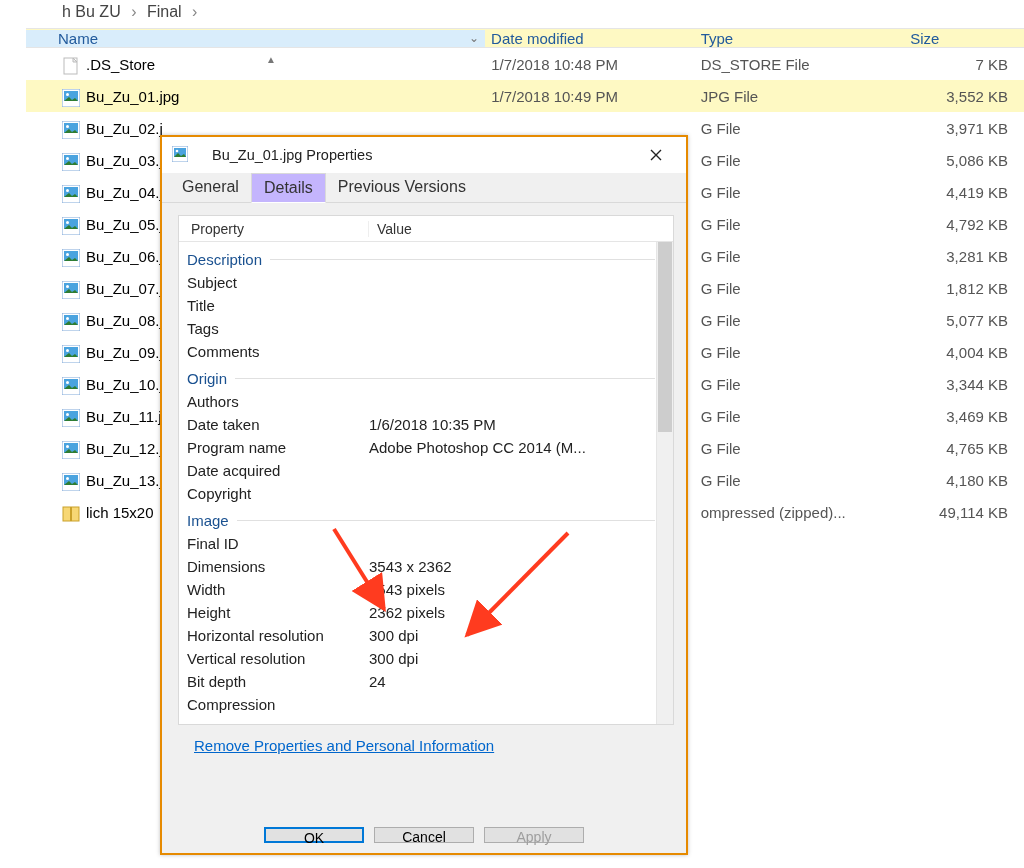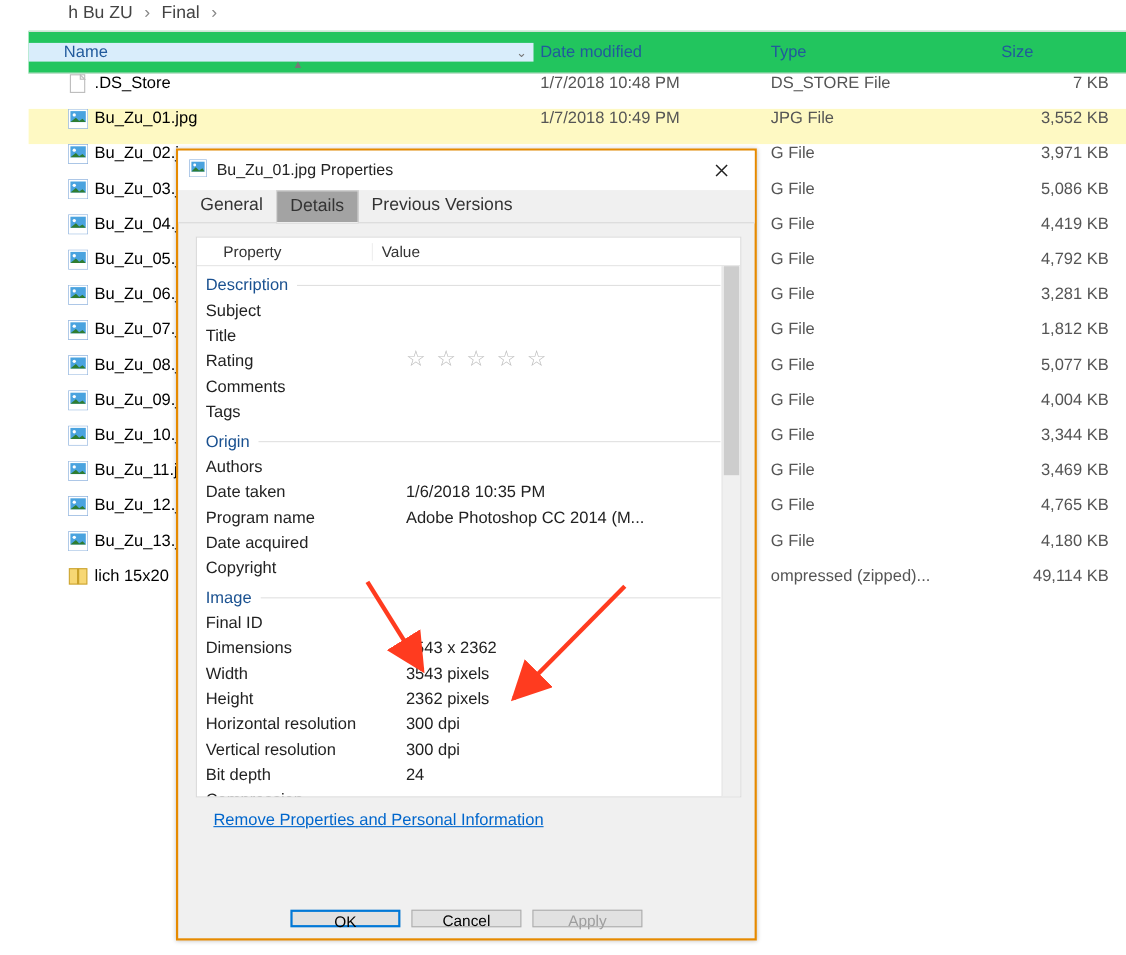--- a/index.html
+++ b/index.html
@@ -1,51 +1,51 @@
 <!DOCTYPE html>
 <html><head>
 <meta charset="utf-8">
 <style>
   * { box-sizing: border-box; }
   html, body { margin: 0; padding: 0; width: 1024px; height: 868px; font-family: "Segoe UI", Tahoma, sans-serif; font-size: 15px; color: #222; background: #fff; overflow: hidden; }
   .breadcrumb { height: 28px; padding: 3px 0 4px 16px; color: #444; font-size: 16px; margin-left: 44px; }
   .breadcrumb span { padding: 0 2px; }
   .breadcrumb .chev { color: #888; padding: 0 4px; }
   .file-table { position: relative; }
-  .table-header { display: flex; height: 39px; align-items: center; border-top: 1px solid #e5e5e5; border-bottom: 1px solid #e5e5e5; color: #215a9c; font-size: 15px; background: #22c55e; }
+  .table-header { display: flex; height: 20px; align-items: center; border-top: 1px solid #e5e5e5; border-bottom: 1px solid #e5e5e5; color: #215a9c; font-size: 15px; background: #fef9c3; }
   .col-name { width: 460px; padding-left: 32px; display:flex; align-items:center; justify-content:space-between; padding-right:6px;}
   .col-name.selected { background: #d9edfb; }
   .col-date { width: 210px; padding-left: 6px; }
   .col-type { width: 210px; padding-left: 6px; }
   .col-size { width: 120px; padding-left: 6px; text-align: right; padding-right: 16px;}
   .sort-caret { font-size: 10px; color: #777; margin: 0 auto; position: absolute; left: 240px; top: 26px;}
   .hdr-dropdown { color:#777; font-size:12px;}
   .rows {}
-  .row { display: flex; height: 32px; }
+  .row { display: flex; height: 32px; align-items: center; }
   .row .col-name { color: #000; padding-left: 36px; position: relative; display:block;}
   .row .col-date, .row .col-type { color: #555; }
   .row .col-size { color: #555; }
   .row.selected { background: #fef9c3; }
   .icon { position: absolute; left: 36px; width: 18px; height: 18px; }
   .row .col-name { padding-left: 60px; }
   .file-icon-svg { display:inline-block; vertical-align:middle; }
 
   
   .dialog { position: absolute; left: 160px; top: 135px; width: 528px; height: 720px; background: #f0f0f0; border: 2px solid #e68a00; box-shadow: 0 0 4px rgba(0,0,0,.25); }
   .dlg-title { display:flex; align-items:center; justify-content:space-between; height: 36px; padding: 0 10px; background:#fff; }
-  .dlg-title .left { display:flex; align-items:center; gap:9px;justify-content:space-between; }
+  .dlg-title .left { display:flex; align-items:center; gap:24px;justify-content:space-between; }
   .dlg-title .title-text { font-size: 14.5px; color:#222; }
   .dlg-close { width: 40px; height: 28px; display:flex; align-items:center; justify-content:center; cursor:pointer; }
   .tabs { display:flex; height:30px; border-bottom:1px solid #d9d9d9; padding-left:8px; background:#f0f0f0; }
   .tab { padding: 5px 12px 0 12px; font-size:16px; color:#333; cursor:pointer; }
-  .tab.active { background:#a3a3a3; border:1px solid #d9d9d9; border-bottom:1px solid #fff; margin-bottom:-1px; }
+  .tab.active { background:#c4b5fd; border:1px solid #d9d9d9; border-bottom:1px solid #fff; margin-bottom:-1px; }
   .dlg-body { padding: 12px 12px 0 16px; }
   .prop-grid { border:1px solid #d9d9d9; background:#fff; height:510px; position:relative; overflow:hidden; }
   .prop-header { display:flex; height:26px; border-bottom:1px solid #e5e5e5; font-size:14px; align-items:center; color:#333; }
-  .prop-header .ph-prop { width:160px; padding-left:24px; border-right:1px solid #eee; }
+  .prop-header .ph-prop { width:190px; padding-left:12px; border-right:1px solid #eee; }
   .prop-header .ph-val { flex:1; padding-left:8px; }
   .prop-scroll { position:absolute; right:0; top:26px; bottom:0; width:17px; background:#f0f0f0; border-left:1px solid #e5e5e5; }
   .scroll-thumb { position:absolute; left:1px; right:1px; top:0; height:190px; background:#cdcdcd; }
   .prop-content { padding: 2px 18px 4px 8px; height:calc(100% - 26px); overflow:hidden; font-size:15px; line-height:23px; }
   .section { color:#1a5190; font-size:15px; padding-top:4px; display:flex; align-items:center; }
   .section::after { content:""; flex:1; height:1px; background:#e0e0e0; margin-left:8px; }
   .kv { display:flex; }
   .kv .k { width:182px; color:#222; }
   .kv .v { flex:1; color:#222; }
   .stars { color:#bbb; letter-spacing:2px; font-size:20px; line-height:18px; }
@@ -280,29 +280,25 @@
           <div class="section">Description</div>
           <div class="kv">
             <div class="k">Subject</div>
             <div class="v"></div>
           </div>
           <div class="kv">
             <div class="k">Title</div>
             <div class="v"></div>
           </div>
           <div class="kv">
-            <div class="k">Rating</div>
-            <div class="v"><span class="stars">☆ ☆ ☆ ☆ ☆</span></div>
+            <div class="k">Tags</div>
+            <div class="v"></div>
           </div>
           <div class="kv">
             <div class="k">Comments</div>
-            <div class="v"></div>
-          </div>
-          <div class="kv">
-            <div class="k">Tags</div>
             <div class="v"></div>
           </div>
           <div class="section">Origin</div>
           <div class="kv">
             <div class="k">Authors</div>
             <div class="v"></div>
           </div>
           <div class="kv">
             <div class="k">Date taken</div>
             <div class="v">1/6/2018 10:35 PM</div>

